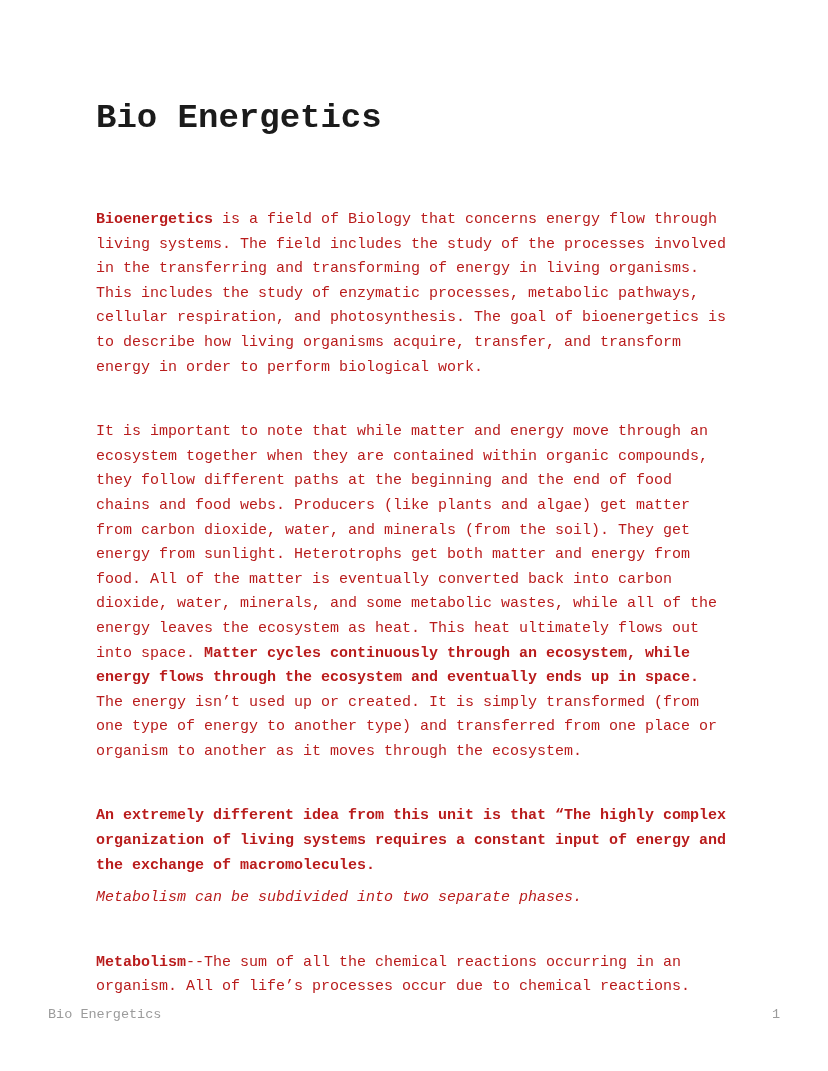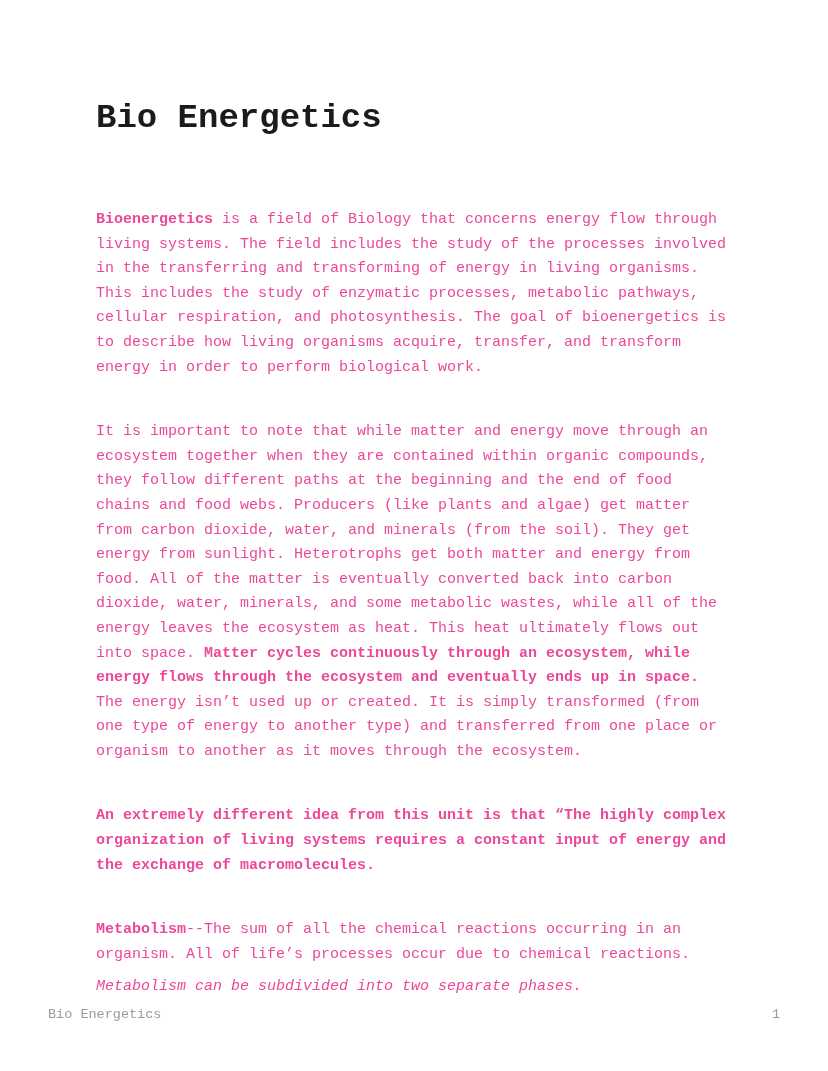--- a/index.html
+++ b/index.html
@@ -26,21 +26,21 @@
     line-height: 44px;
     font-weight: 700;
     margin: 0 0 68px 0;
     color: #1b1b1b;
   }
   .para {
     font-size: 15px;
     line-height: 24.6px;
     margin: 0 0 40px 0;
     font-weight: 400;
-    color: #ec4899;
+    color: #b91c1c;
   }
   .para:last-child {
     margin-bottom: 0;
   }
   .para.note {
     margin-top: -32px; 
   }
   .run-bold { font-weight: 700; }
   .run-italic { font-style: italic; }
   .footer {
@@ -59,21 +59,21 @@
 </head>
 <body>
 
 <div class="page">
   <div class="content">
     <h1 class="doc-title">Bio Energetics</h1>
     <div id="paragraphs">
         <p class="para"><span class="run-bold ">Bioenergetics</span><span class=""> is a field of Biology that concerns energy flow through living systems. The field includes the study of the processes involved in the transferring and transforming of energy in living organisms. This includes the study of enzymatic processes, metabolic pathways, cellular respiration, and photosynthesis. The goal of bioenergetics is to describe how living organisms acquire, transfer, and transform energy in order to perform biological work.</span></p>
         <p class="para"><span class="">It is important to note that while matter and energy move through an ecosystem together when they are contained within organic compounds, they follow different paths at the beginning and the end of food chains and food webs. Producers (like plants and algae) get matter from carbon dioxide, water, and minerals (from the soil). They get energy from sunlight. Heterotrophs get both matter and energy from food. All of the matter is eventually converted back into carbon dioxide, water, minerals, and some metabolic wastes, while all of the energy leaves the ecosystem as heat. This heat ultimately flows out into space. </span><span class="run-bold ">Matter cycles continuously through an ecosystem, while energy flows through the ecosystem and eventually ends up in space.</span><span class=""> The energy isn’t used up or created. It is simply transformed (from one type of energy to another type) and transferred from one place or organism to another as it moves through the ecosystem.</span></p>
         <p class="para"><span class="run-bold ">An extremely different idea from this unit is that “The highly complex organization of living systems requires a constant input of energy and the exchange of macromolecules.</span></p>
+        <p class="para note"><span class="run-italic">Metabolism can be subdivided into two separate phases.</span></p>
         <p class="para"><span class="run-bold ">Metabolism</span><span class="">--The sum of all the chemical reactions occurring in an organism. All of life’s processes occur due to chemical reactions.</span></p>
-        <p class="para note"><span class="run-italic">Metabolism can be subdivided into two separate phases.</span></p>
       </div>
   </div>
   <div class="footer">
     <span>Bio Energetics</span>
     <span>1</span>
   </div>
 </div>
 
 </body></html>

